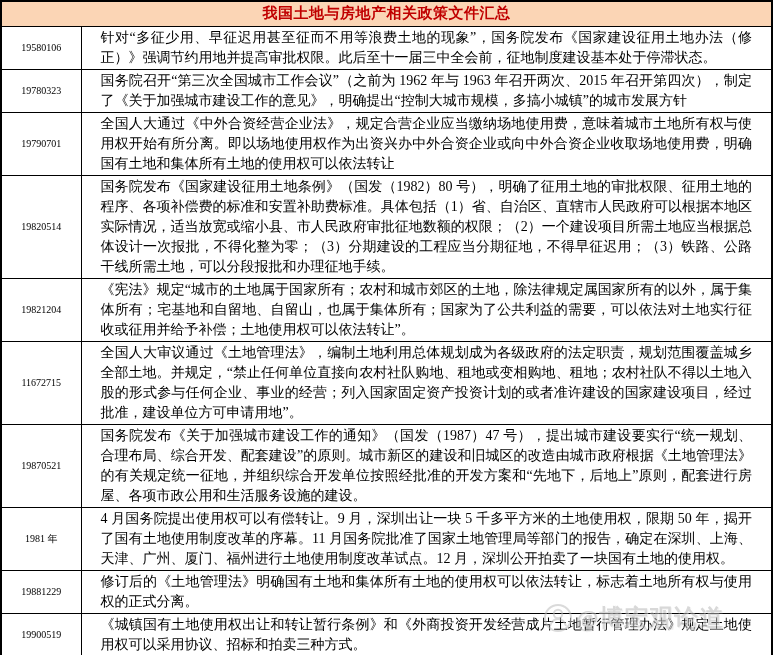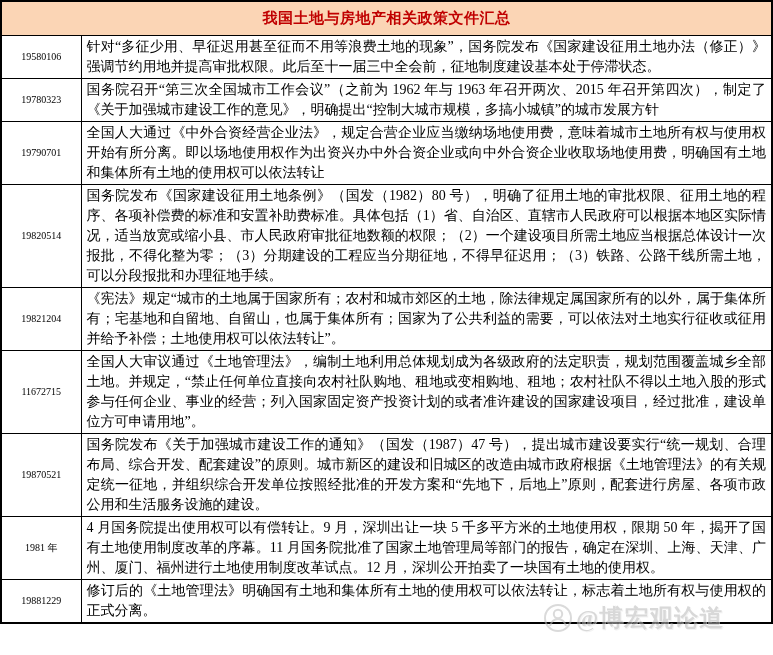--- a/index.html
+++ b/index.html
@@ -22,37 +22,37 @@
     border: 1px solid #000;
     box-sizing: border-box;
     vertical-align: middle;
   }
   th.title-cell {
     background: #FBD5B5;
     color: #C00000;
     font-size: 15px;
     font-weight: bold;
     text-align: center;
-    height: 34px;
+    height: 25px;
     padding: 1px 2px;
     letter-spacing: 0.5px;
   }
   td.date-cell {
     width: 80px;
     text-align: center;
     font-size: 10px;
     padding: 0 2px;
     white-space: nowrap;
   }
   td.content-cell {
     font-size: 14px;
     line-height: 20px;
     text-align: justify;
     text-justify: inter-ideograph;
-    padding: 1px 5px;
+    padding: 1px 19px;
     word-break: break-all;
   }
   .watermark {
     position: absolute;
     left: 543px;
     top: 602px;
     display: flex;
     align-items: center;
     gap: 3px;
     pointer-events: none;
@@ -116,20 +116,24 @@
         <td class="content-cell">国务院发布《关于加强城市建设工作的通知》（国发（1987）47 号），提出城市建设要实行“统一规划、合理布局、综合开发、配套建设”的原则。城市新区的建设和旧城区的改造由城市政府根据《土地管理法》的有关规定统一征地，并组织综合开发单位按照经批准的开发方案和“先地下，后地上”原则，配套进行房屋、各项市政公用和生活服务设施的建设。</td>
       </tr>
       <tr>
         <td class="date-cell">1981 年</td>
         <td class="content-cell">4 月国务院提出使用权可以有偿转让。9 月，深圳出让一块 5 千多平方米的土地使用权，限期 50 年，揭开了国有土地使用制度改革的序幕。11 月国务院批准了国家土地管理局等部门的报告，确定在深圳、上海、天津、广州、厦门、福州进行土地使用制度改革试点。12 月，深圳公开拍卖了一块国有土地的使用权。</td>
       </tr>
       <tr>
         <td class="date-cell">19881229</td>
         <td class="content-cell">修订后的《土地管理法》明确国有土地和集体所有土地的使用权可以依法转让，标志着土地所有权与使用权的正式分离。</td>
       </tr>
+      <tr>
+        <td class="date-cell">19900519</td>
+        <td class="content-cell">《城镇国有土地使用权出让和转让暂行条例》和《外商投资开发经营成片土地暂行管理办法》规定土地使用权可以采用协议、招标和拍卖三种方式。</td>
+      </tr>
     </tbody>
   </table>
 
   <div class="watermark">
     <svg class="wm-icon" viewBox="0 0 30 30">
       <circle cx="15" cy="15" r="13" fill="none" stroke="#bdbdbd" stroke-width="2"></circle>
       <circle cx="15" cy="11" r="4.2" fill="none" stroke="#bdbdbd" stroke-width="2"></circle>
       <path d="M7 23 c1.5 -5 4.5 -7 8 -7 s6.5 2 8 7" fill="none" stroke="#bdbdbd" stroke-width="2"></path>
     </svg>
     <span class="wm-text">@博宏观论道</span>

